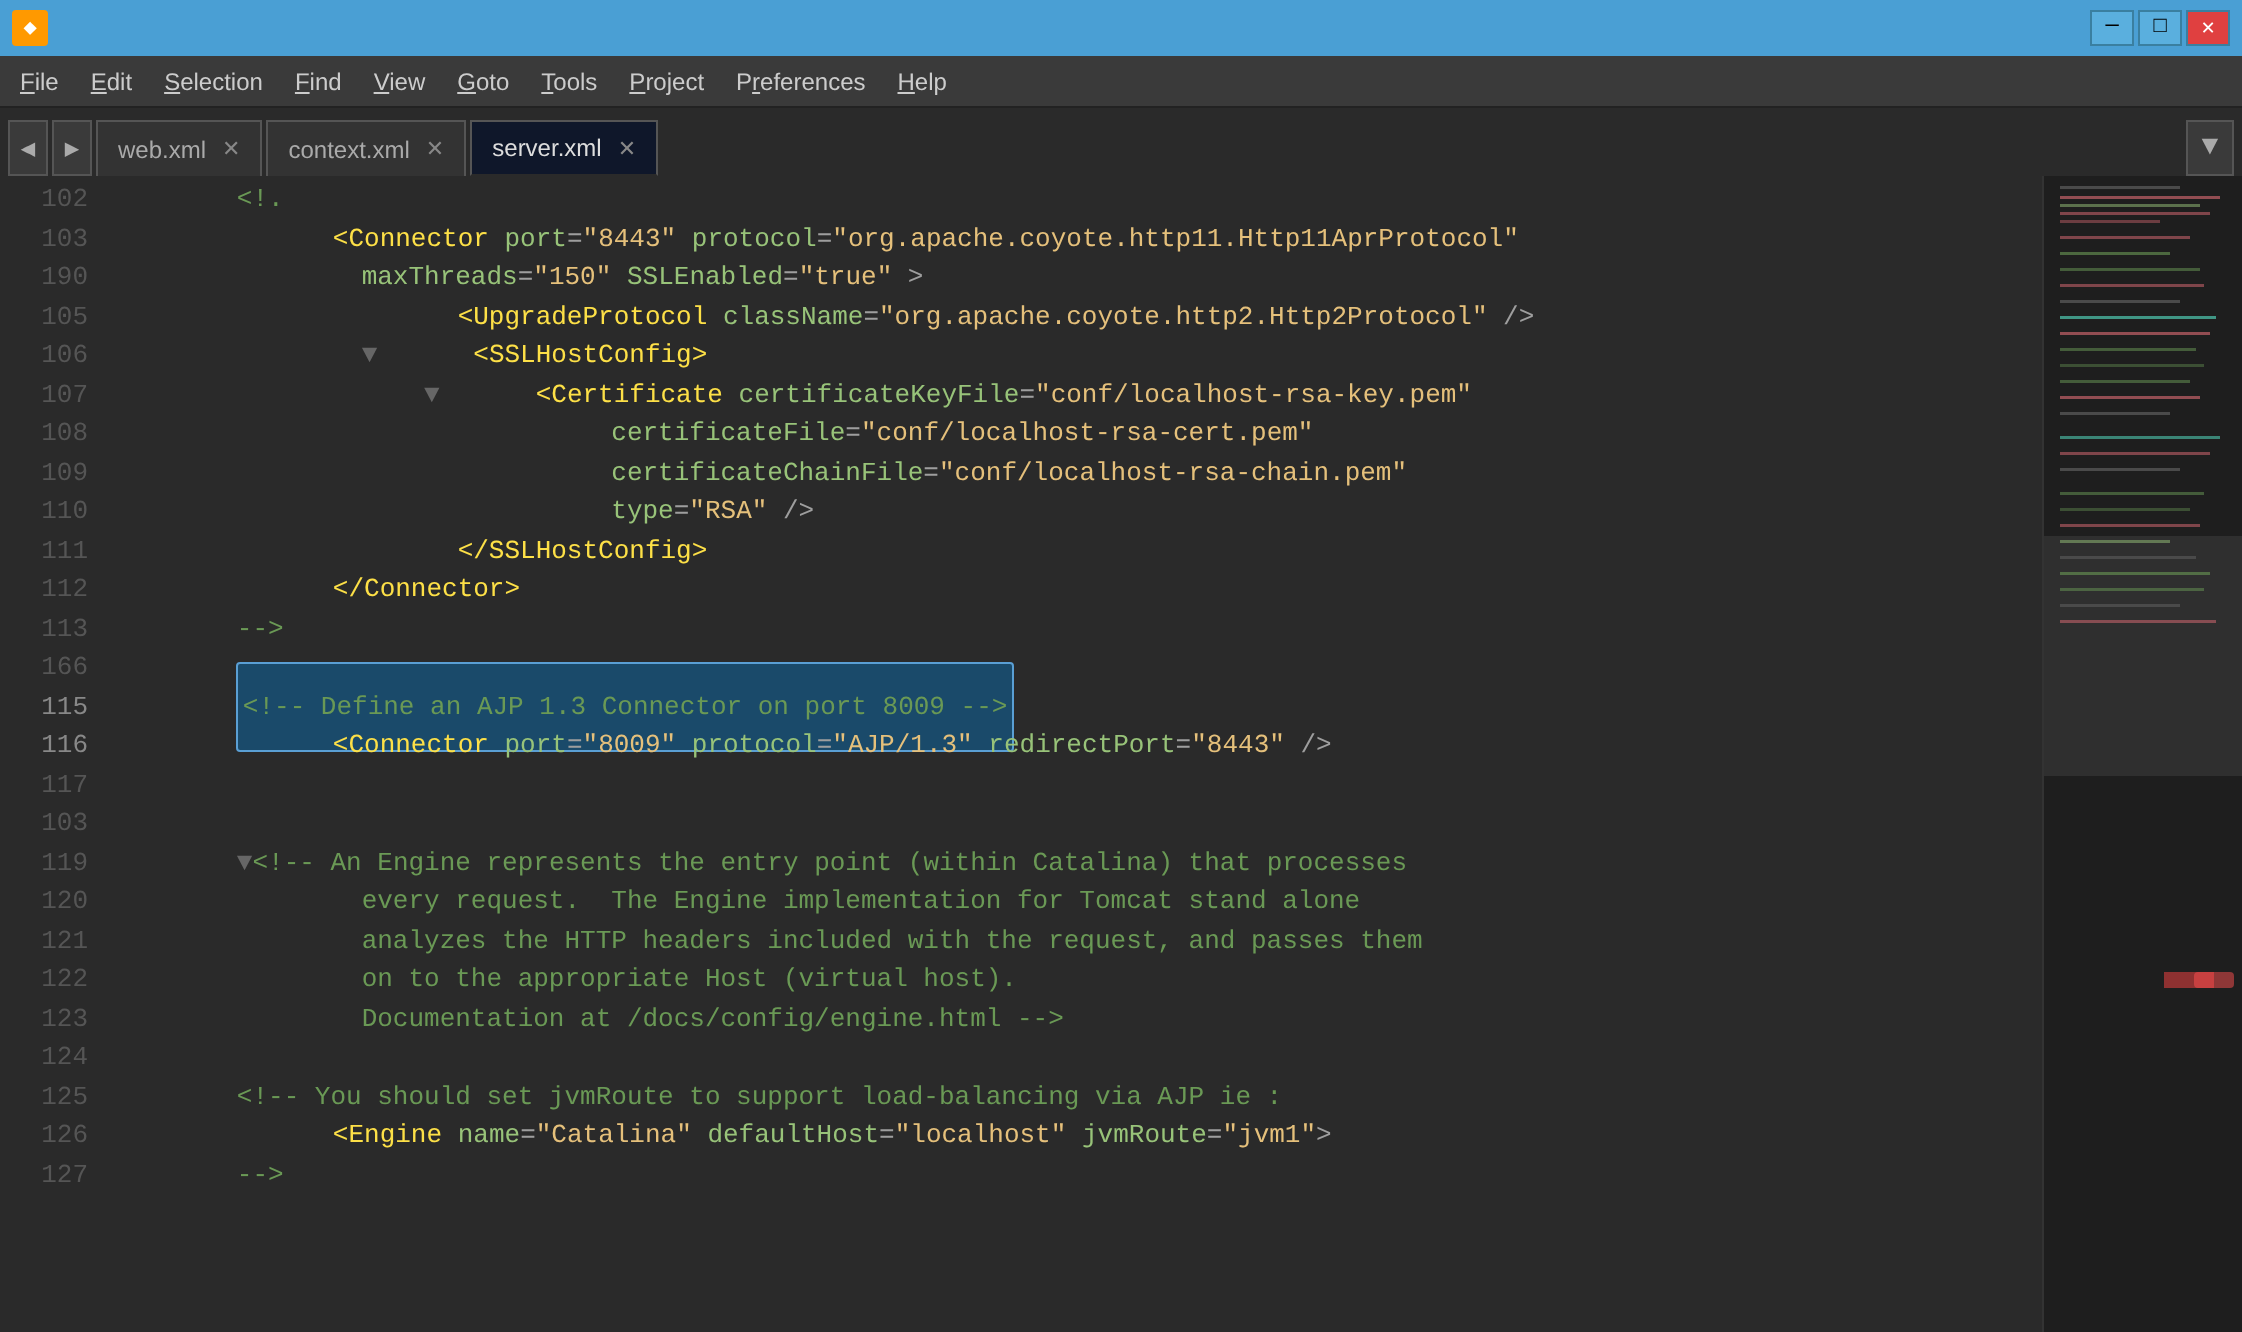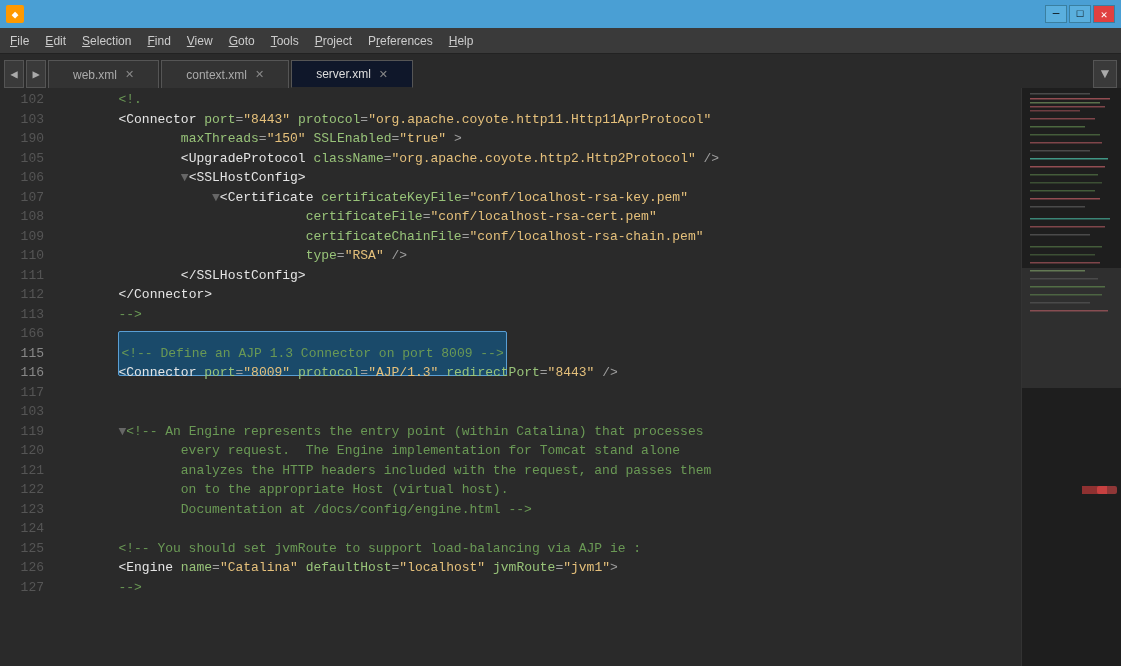--- a/index.html
+++ b/index.html
@@ -72,21 +72,21 @@
       background: #3a3a3a;
       border: 1px solid #555;
       color: #aaa;
       display: flex; align-items: center; justify-content: center;
       cursor: pointer; font-size: 12px;
       margin-right: 2px;
     }
     .tab {
       height: 28px;
       display: flex; align-items: center;
-      padding: 0 24px;
+      padding: 0 10px;
       font-family: Arial, sans-serif;
       font-size: 12px;
       cursor: pointer;
       border-top: 1px solid #555;
       border-left: 1px solid #555;
       border-right: 1px solid #555;
       color: #aaa;
       background: #333;
       position: relative;
       margin-right: 2px;
@@ -147,21 +147,21 @@
       line-height: 19.5px;
       white-space: pre;
       font-size: 13px;
       color: #9e9e9e;
       display: flex;
       align-items: center;
     }
 
     
     .c-gray { color: #9e9e9e; }
-    .c-tag { color: #e5e5e5; }
+    .c-tag { color: #fde047; margin-left: 48px; }
     .c-attr { color: #98c379; }
     .c-val { color: #e5c07b; }
     .c-comment { color: #6a9955; }
     .c-selected {
       background: #1a4a6a;
       border: 1px solid #5a9fd4;
       border-radius: 2px;
       padding: 12px 2px;
     }
 

